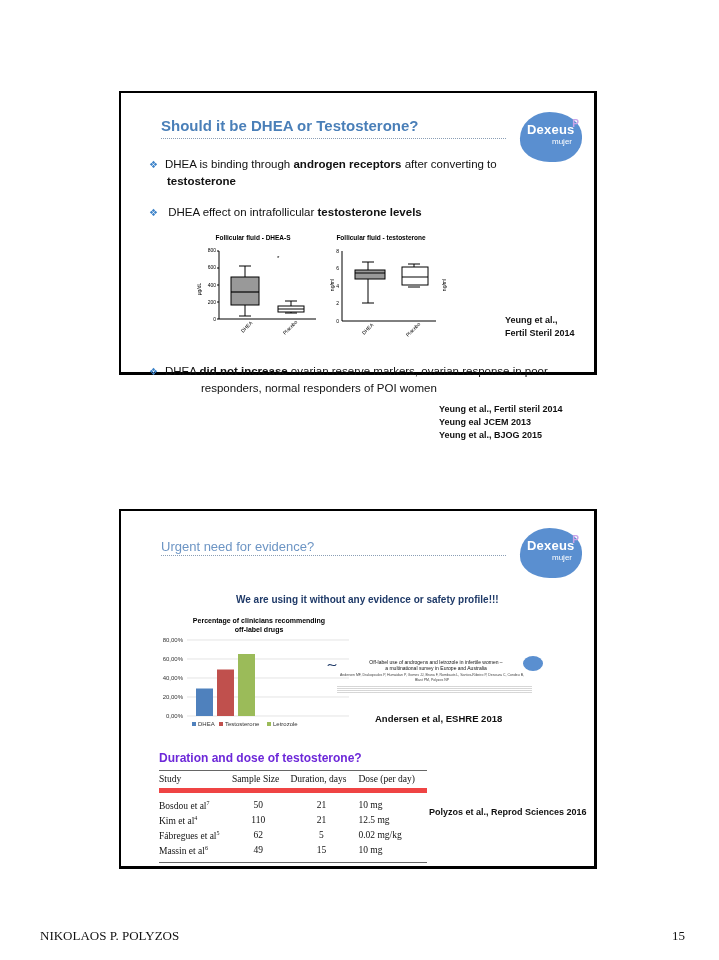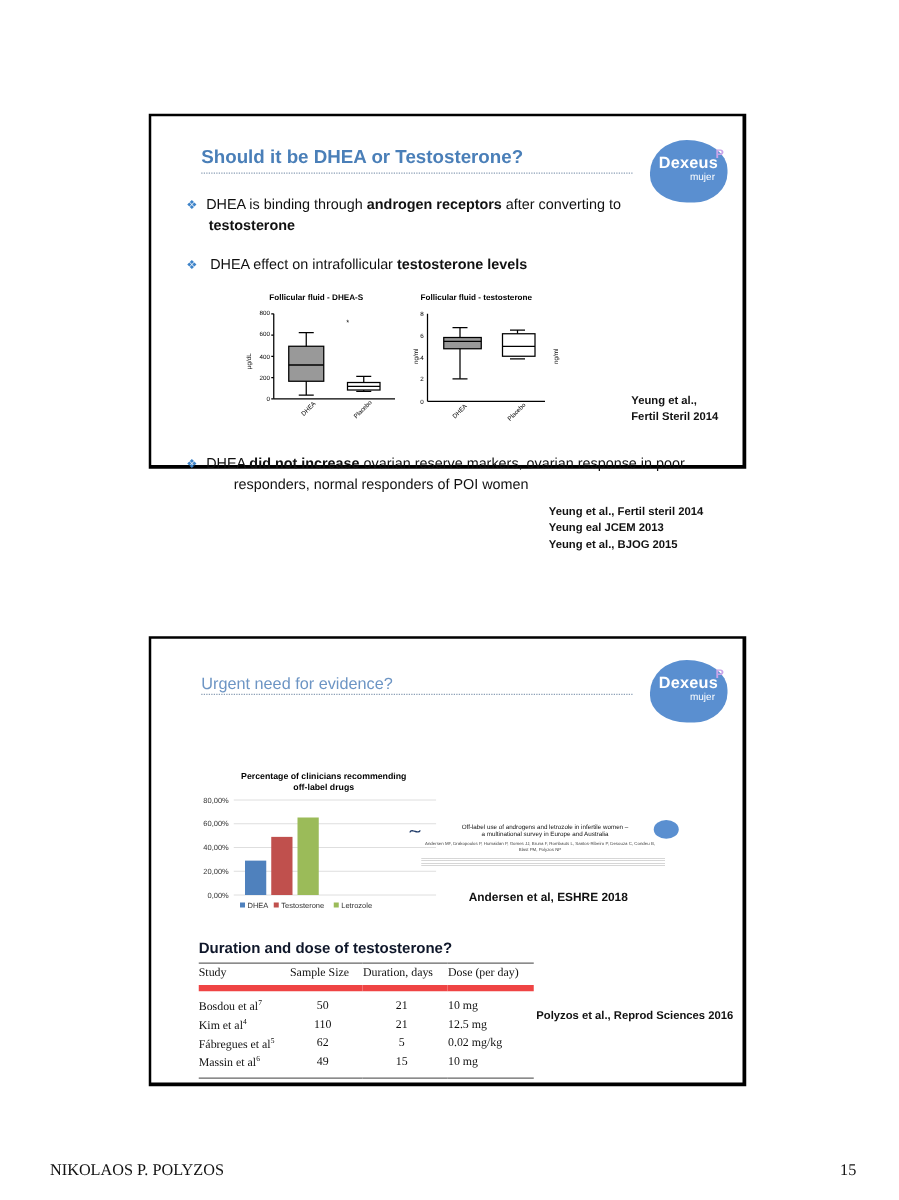--- a/index.html
+++ b/index.html
@@ -114,39 +114,40 @@
     <text x="82" y="106" font-size="5" transform="rotate(-45 82 106)" font-family="Liberation Sans, sans-serif">Placebo</text>
   </svg>
 
   <div class="cite" style="left:384px;top:221px;">
     <div>Yeung et al.,</div>
       <div>Fertil Steril 2014</div>
   </div>
 
   <div class="bullet" style="top:270px;">
     <span class="d">❖</span><span>DHEA </span><b>did not increase</b><span> ovarian reserve markers, ovarian response in poor</span><br>
-    <span style="margin-left:20px;padding-left:18px;">responders, normal responders of POI women</span>
+    <span style="margin-left:34px;padding-left:18px;">responders, normal responders of POI women</span>
   </div>
 
   <div class="cite" style="left:318px;top:310px;">
     <div>Yeung et al., Fertil steril 2014</div>
       <div>Yeung eal JCEM 2013</div>
       <div>Yeung et al., BJOG 2015</div>
   </div>
 </div>
 
 <div class="slide s2">
   <div class="title light" style="top:28px;">Urgent need for evidence?</div>
   <div class="dotline" style="top:44px;"></div>
   <div class="logo" style="top:17px;">
     <span class="l1">Dexeus</span>
     <span class="p">P</span>
     <span class="l2">mujer</span>
   </div>
 
+  <div style="position:absolute;left:115px;top:83px;font-size:10px;font-weight:bold;color:#1f3a68;">We are using it without any evidence or safety profile!!!</div>
 
   <svg class="chartbox" style="left:18px;top:102px;" width="210" height="120">
     <text x="120" y="10" font-size="7" font-weight="bold" text-anchor="middle" font-family="Liberation Sans, sans-serif">Percentage of clinicians recommending</text>
     <text x="120" y="19" font-size="7" font-weight="bold" text-anchor="middle" font-family="Liberation Sans, sans-serif">off-label drugs</text>
     <g stroke="#d9d9d9" stroke-width="0.7">
       <line x1="48" y1="27" x2="210" y2="27"></line>
         <line x1="48" y1="46" x2="210" y2="46"></line>
         <line x1="48" y1="65" x2="210" y2="65"></line>
         <line x1="48" y1="84" x2="210" y2="84"></line>
         <line x1="48" y1="103" x2="210" y2="103"></line>
@@ -177,21 +178,21 @@
       <div>Off-label use of androgens and letrozole in infertile women –</div>
       <div>a multinational survey in Europe and Australia</div>
     </div>
     <div style="position:absolute;left:10px;top:21px;width:190px;font-size:3.5px;text-align:center;color:#444;line-height:5px;">Andersen MF, Drakopoulos P, Humaidan P, Gomes JJ, Bruna F, Rombauts L, Santos-Ribeiro P, Desouza C, Condeu B, Blast PM, Polyzos NP</div>
     <div style="position:absolute;left:10px;top:33px;width:195px;height:8px;background:repeating-linear-gradient(#fff 0 1px,#bbb 1px 2px);opacity:.6;"></div>
     <div style="position:absolute;right:4px;top:4px;width:20px;height:15px;border-radius:50%;background:#5a8fd0;"></div>
   </div>
 
   <div class="cite" style="left:254px;top:201px;font-size:9.5px;">Andersen et al, ESHRE 2018</div>
 
-  <div style="position:absolute;left:38px;top:240px;font-size:12px;font-weight:bold;color:#0f172a;">Duration and dose of testosterone?</div>
+  <div style="position:absolute;left:38px;top:240px;font-size:12px;font-weight:bold;color:#6d28d9;">Duration and dose of testosterone?</div>
 
   <table class="dt" style="left:38px;top:259px;width:268px;">
     <tbody>
         <tr>
       <th>Study</th>
       <th>Sample Size</th>
       <th>Duration, days</th>
       <th>Dose (per day)</th>
     </tr>
     <tr class="first">

